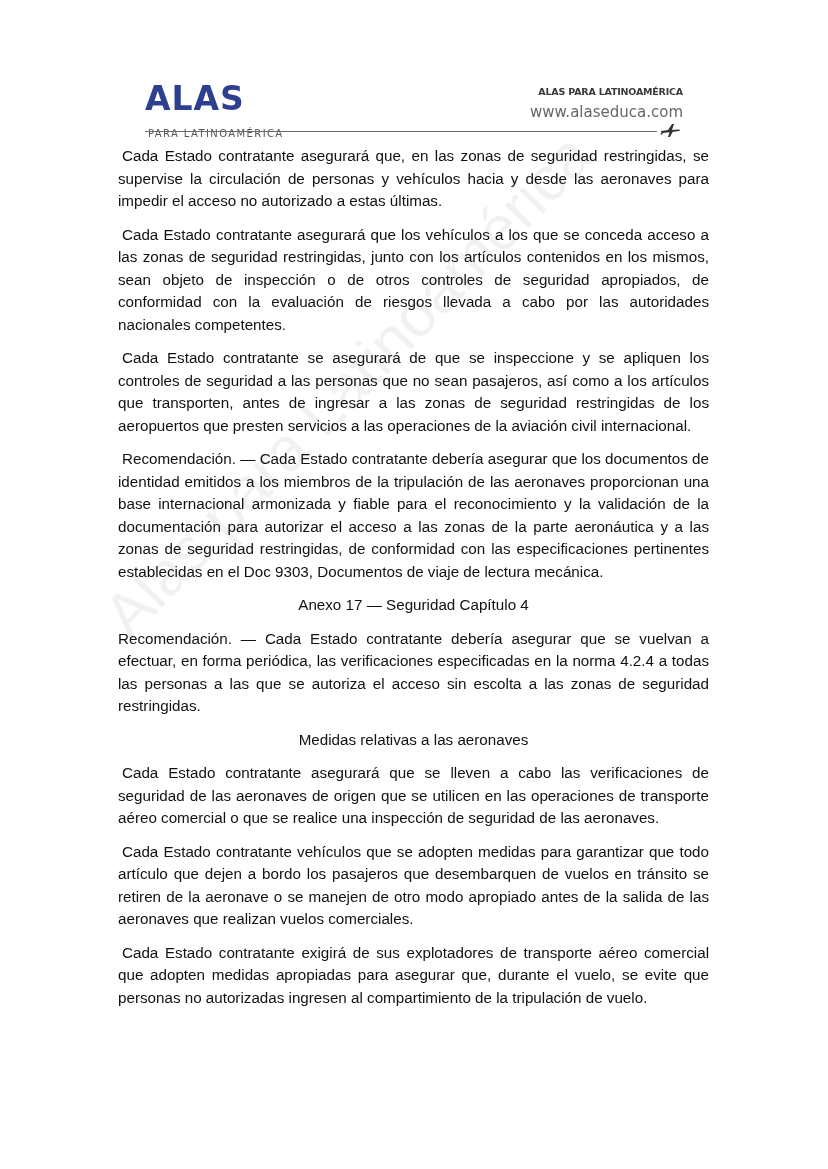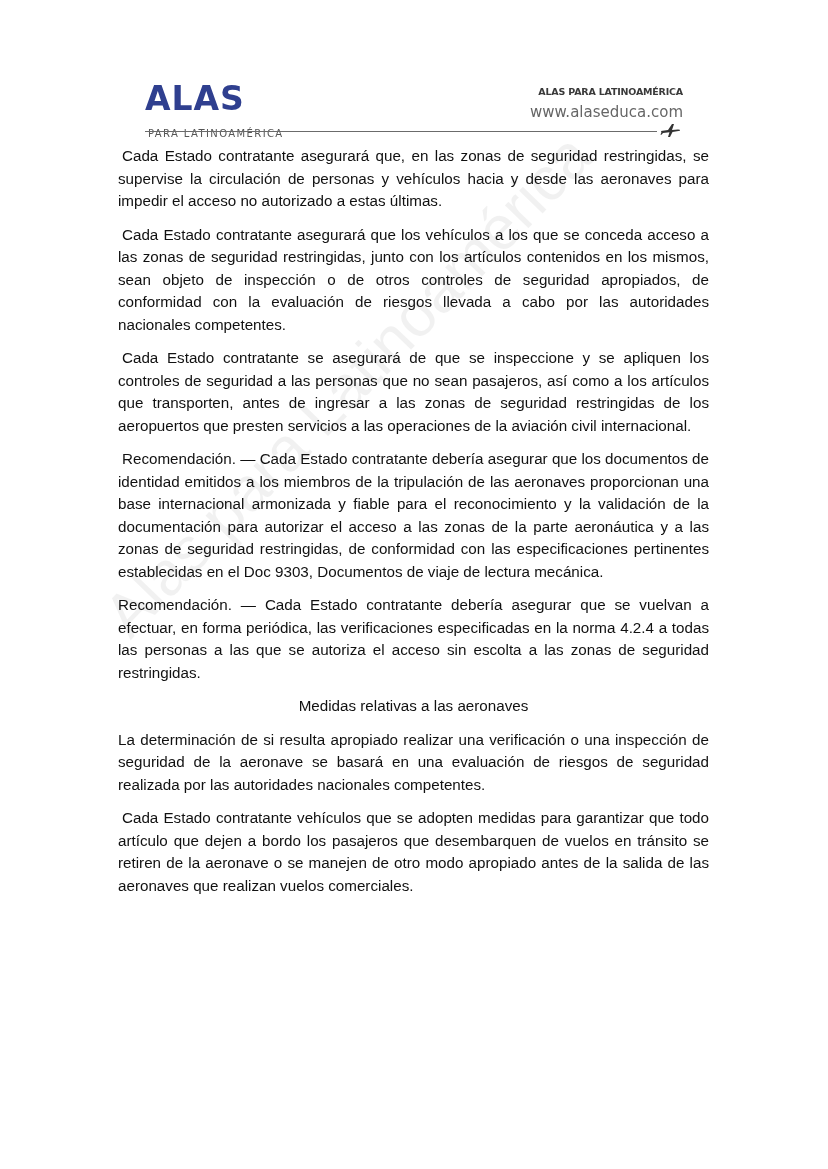--- a/index.html
+++ b/index.html
@@ -70,17 +70,19 @@
   </span>
 </div>
 
 <div class="watermark">Alas para Latinoamérica</div>
 
 <div class="content">
   <p class="indent">Cada Estado contratante asegurará que, en las zonas de seguridad restringidas, se supervise la circulación de personas y vehículos hacia y desde las aeronaves para impedir el acceso no autorizado a estas últimas.</p>
   <p class="indent">Cada Estado contratante asegurará que los vehículos a los que se conceda acceso a las zonas de seguridad restringidas, junto con los artículos contenidos en los mismos, sean objeto de inspección o de otros controles de seguridad apropiados, de conformidad con la evaluación de riesgos llevada a cabo por las autoridades nacionales competentes.</p>
   <p class="indent">Cada Estado contratante se asegurará de que se inspeccione y se apliquen los controles de seguridad a las personas que no sean pasajeros, así como a los artículos que transporten, antes de ingresar a las zonas de seguridad restringidas de los aeropuertos que presten servicios a las operaciones de la aviación civil internacional.</p>
   <p class="indent">Recomendación. — Cada Estado contratante debería asegurar que los documentos de identidad emitidos a los miembros de la tripulación de las aeronaves proporcionan una base internacional armonizada y fiable para el reconocimiento y la validación de la documentación para autorizar el acceso a las zonas de la parte aeronáutica y a las zonas de seguridad restringidas, de conformidad con las especificaciones pertinentes establecidas en el Doc 9303, Documentos de viaje de lectura mecánica.</p>
+  <p class="center">Anexo 17 — Seguridad Capítulo 4</p>
   <p>Recomendación. — Cada Estado contratante debería asegurar que se vuelvan a efectuar, en forma periódica, las verificaciones especificadas en la norma 4.2.4 a todas las personas a las que se autoriza el acceso sin escolta a las zonas de seguridad restringidas.</p>
   <p class="plain">Medidas relativas a las aeronaves</p>
-  <p>La determinación de si resulta apropiado realizar una verificación o una inspección de seguridad de la aeronave se basará en una evaluación de riesgos de seguridad realizada por las autoridades nacionales competentes.</p>
+  <p class="indent">Cada Estado contratante asegurará que se lleven a cabo las verificaciones de seguridad de las aeronaves de origen que se utilicen en las operaciones de transporte aéreo comercial o que se realice una inspección de seguridad de las aeronaves.</p>
   <p class="indent">Cada Estado contratante vehículos que se adopten medidas para garantizar que todo artículo que dejen a bordo los pasajeros que desembarquen de vuelos en tránsito se retiren de la aeronave o se manejen de otro modo apropiado antes de la salida de las aeronaves que realizan vuelos comerciales.</p>
+  <p class="indent">Cada Estado contratante exigirá de sus explotadores de transporte aéreo comercial que adopten medidas apropiadas para asegurar que, durante el vuelo, se evite que personas no autorizadas ingresen al compartimiento de la tripulación de vuelo.</p>
 </div>
 
 </body></html>

